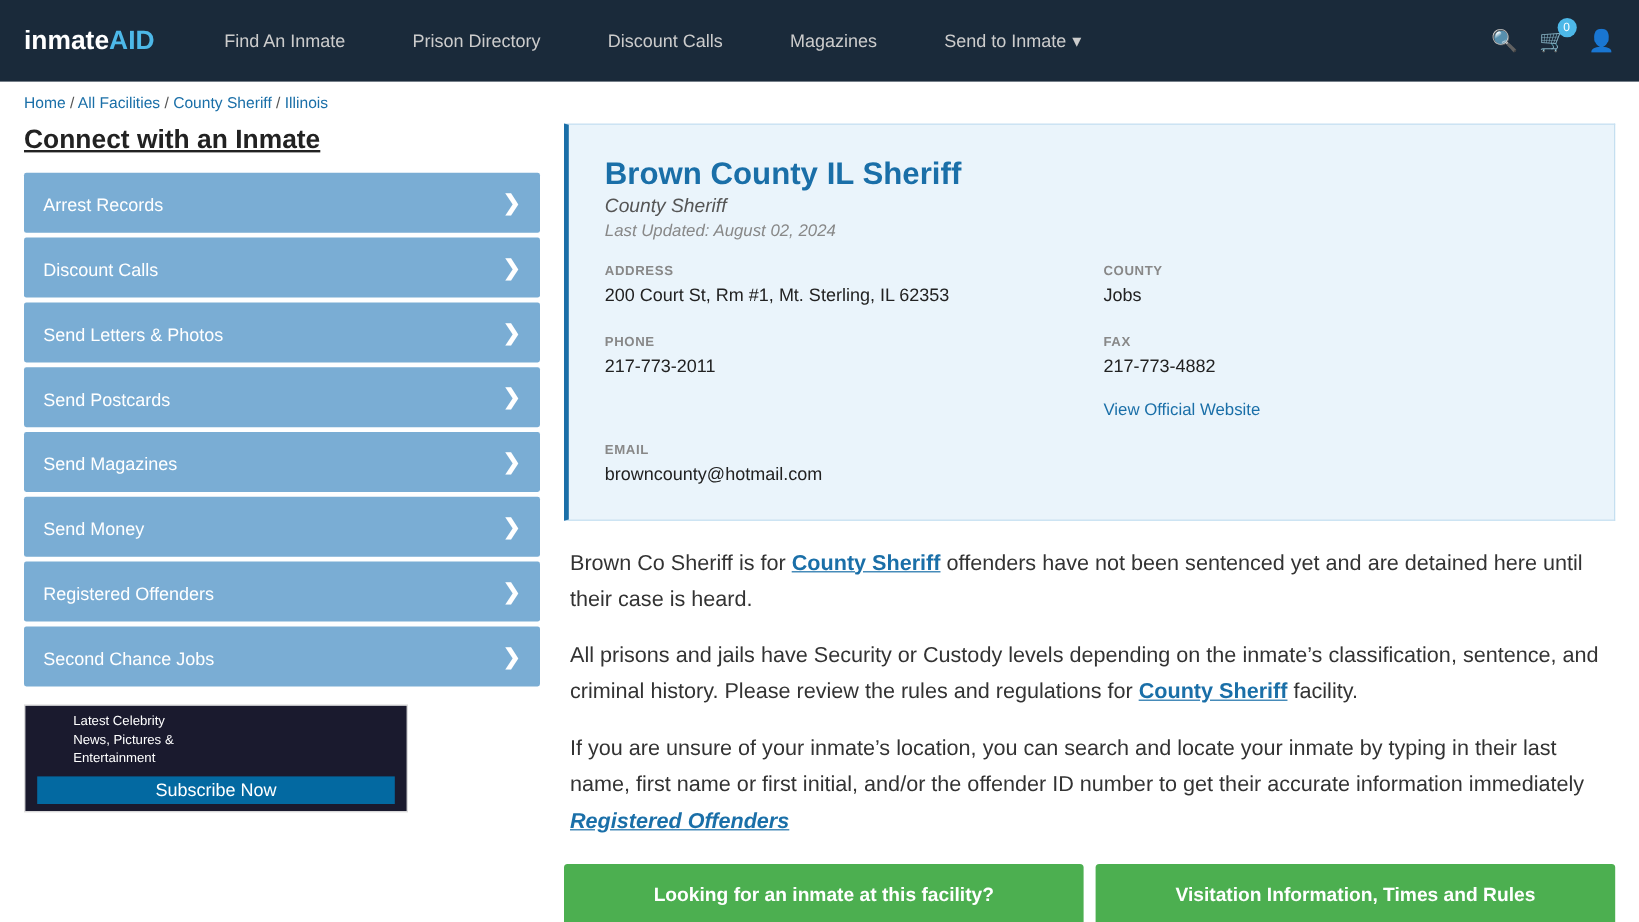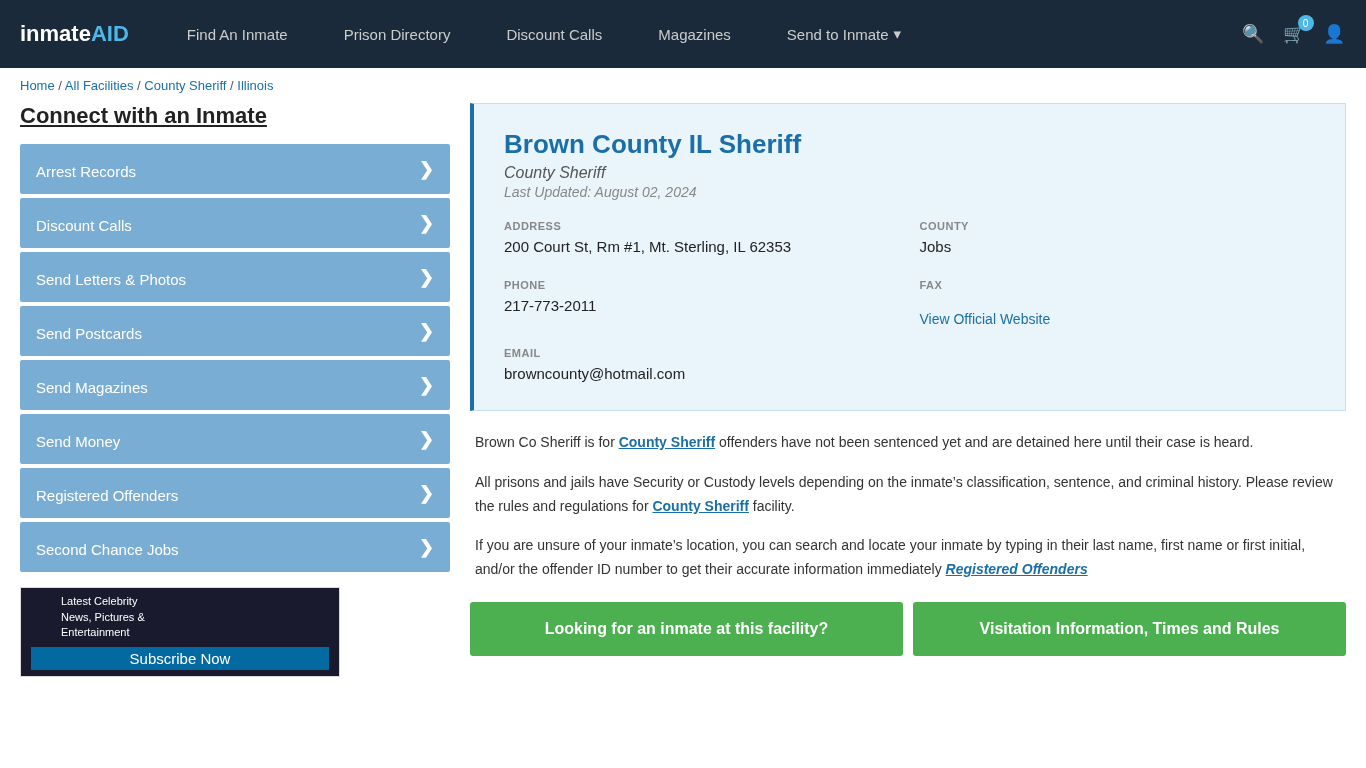--- a/index.html
+++ b/index.html
@@ -47,21 +47,21 @@
     .facility-type { font-size: 16px; color: #555; font-style: italic; margin-bottom: 2px; }
     .facility-updated { font-size: 14px; color: #888; font-style: italic; margin-bottom: 20px; }
     .facility-details { display: grid; grid-template-columns: 1fr 1fr; gap: 20px; }
     .detail-section { }
     .detail-label { font-size: 11px; color: #888; text-transform: uppercase; letter-spacing: 0.5px; margin-bottom: 4px; font-weight: bold; }
     .detail-value { font-size: 15px; color: #222; line-height: 1.5; }
     .detail-link { color: #1a6fa8; text-decoration: none; cursor: pointer; }
 
     
     .description { padding: 0 5px; }
-    .desc-para { margin-bottom: 16px; line-height: 1.7; font-size: 14px; color: #333; }
+    .desc-para { margin-bottom: 16px; line-height: 1.7; font-size: 18px; color: #333; }
     .desc-highlight { color: #1a6fa8; font-weight: bold; }
     .desc-highlight-italic { color: #1a6fa8; font-weight: bold; font-style: italic; }
 
     
     .bottom-buttons { display: flex; gap: 10px; margin-top: 20px; }
     .btn-green { background: #4caf50; color: white; border: none; padding: 18px 30px; font-size: 16px; font-weight: bold; cursor: pointer; flex: 1; text-align: center; border-radius: 3px; }
   </style>
 </head>
 <body>
 
@@ -167,20 +167,21 @@
         <div class="detail-section">
           <div class="detail-label">COUNTY</div>
           <div class="detail-value">Jobs</div>
         </div>
         <div class="detail-section">
           <div class="detail-label">PHONE</div>
           <div class="detail-value">217-773-2011</div>
         </div>
         <div class="detail-section">
           <div class="detail-label">FAX</div>
+          <div class="detail-value">217-773-4882</div>
           <br>
           <a class="detail-link">View Official Website</a>
         </div>
         <div class="detail-section">
           <div class="detail-label">EMAIL</div>
           <div class="detail-value">browncounty@hotmail.com</div>
         </div>
       </div>
     </div>
 

